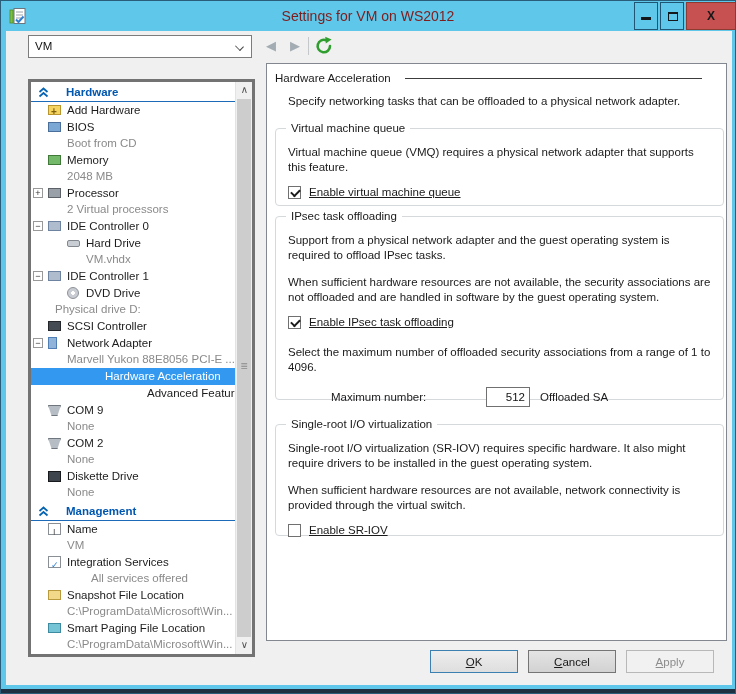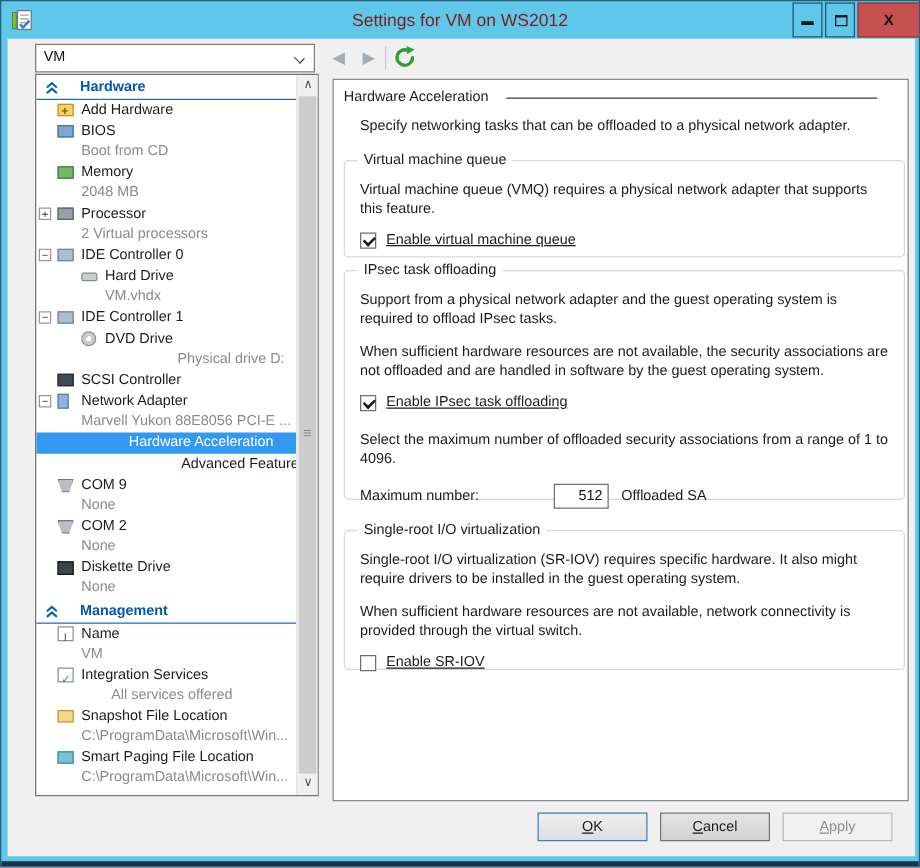--- a/index.html
+++ b/index.html
@@ -38,22 +38,22 @@
   }
   .combo-chev { position:absolute; right:8px; top:7px; width:7px; height:7px;
     border-right:1.6px solid #444; border-bottom:1.6px solid #444; transform:rotate(45deg) scale(1,0.8); }
   .navarrow { position:absolute; top:5px; width:18px; height:20px; font-size:13px;
     color:#a3acb3; text-align:center; line-height:20px; }
   .nav-back { left:256px; } .nav-fwd { left:280px; }
   .toolbar-sep { position:absolute; left:302px; top:6px; width:1px; height:18px; background:#c4c8cb; }
   .refresh { position:absolute; left:308px; top:5px; width:20px; height:20px; }
 
   
-  .treepanel { position:absolute; left:22px; top:28px; width:227px; height:578px;
-    background:#fff; border:1px solid #737373; overflow:hidden; }
+  .treepanel { position:absolute; left:22px; top:48px; width:227px; height:578px;
+    background:#fff; border:3px solid #737373; overflow:hidden; }
   .treecontent { position:absolute; left:0; top:0; width:208px; }
   .thead { position:relative; height:20px; line-height:20px; font-size:11.5px; font-weight:bold;
     color:#0057b0; border-bottom:1px solid #1d6ab8; padding-left:35px; }
   .thead .chev { position:absolute; left:7px; top:5px; }
   .trow { position:relative; height:17px; line-height:17px; font-size:11.5px; color:#1c1c1c;
     white-space:nowrap; overflow:hidden; }
   .trow.selected { background:#3399f0; color:#fff; }
   .tsub { position:relative; height:16px; line-height:15px; font-size:11.5px; color:#8a8a8a;
     white-space:nowrap; overflow:hidden; }
   .expander { position:absolute; left:2px; top:3px; width:10px; height:10px; background:#fff;
@@ -100,21 +100,21 @@
   .grp1 { top:64px; height:78px; }
   .grp2 { top:152px; height:184px; }
   .grp3 { top:360px; height:112px; }
   .legend { position:absolute; left:10px; top:-8px; background:#fff; padding:0 5px; line-height:15px; }
   .gdesc { line-height:15px; margin-bottom:12px; }
   .gdesc.tight { margin-bottom:10px; }
   .cbrow { display:flex; align-items:center; height:14px; margin-bottom:16px;text-decoration:underline; }
   .cb { position:relative; width:13px; height:13px; border:1px solid #707070; background:#fff; margin-right:8px; flex:0 0 13px; }
   .cb.checked::after { content:""; position:absolute; left:2px; top:2px; width:7px; height:4px;
     border-left:2px solid #1a1a1a; border-bottom:2px solid #1a1a1a; transform:rotate(-45deg); }
-  .maxrow { display:flex; align-items:center; margin-top:4px; }
+  .maxrow { display:flex; align-items:center; margin-top:4px;margin-left:43px; }
   .maxlbl { width:155px; }
   .maxinput { width:44px; height:20px; border:1px solid #707070; font-family:"Liberation Sans",sans-serif;
     font-size:11.5px; text-align:right; padding-right:4px; color:#111; background:#fff; }
   .unit { margin-left:10px; }
 
   
   .btn { position:absolute; top:619px; width:88px; height:23px; font-family:"Liberation Sans",sans-serif;
     font-size:11.5px; color:#1a1a1a; background:linear-gradient(#efefef,#dddddd);
     border:1px solid #757575; cursor:default; }
   .btn-ok { left:424px; border-color:#3c7fb1; background:linear-gradient(#eeeeee,#dedede); }
@@ -170,21 +170,21 @@
           <div class="tsub" style="padding-left: 36px;">Boot from CD</div>
           <div class="trow" style="padding-left: 36px;"><span class="ticon memory-icon" style="left: 17px;"></span><span>Memory</span></div>
           <div class="tsub" style="padding-left: 36px;">2048 MB</div>
           <div class="trow" style="padding-left: 36px;"><span class="expander">+</span><span class="ticon processor-icon" style="left: 17px;"></span><span>Processor</span></div>
           <div class="tsub" style="padding-left: 36px;">2 Virtual processors</div>
           <div class="trow" style="padding-left: 36px;"><span class="expander">−</span><span class="ticon ide-controller-icon" style="left: 17px;"></span><span>IDE Controller 0</span></div>
           <div class="trow" style="padding-left: 55px;"><span class="ticon hard-drive-icon" style="left: 36px;"></span><span>Hard Drive</span></div>
           <div class="tsub" style="padding-left: 55px;">VM.vhdx</div>
           <div class="trow" style="padding-left: 36px;"><span class="expander">−</span><span class="ticon ide-controller-icon" style="left: 17px;"></span><span>IDE Controller 1</span></div>
           <div class="trow" style="padding-left: 55px;"><span class="ticon dvd-drive-icon" style="left: 36px;"></span><span>DVD Drive</span></div>
-          <div class="tsub" style="padding-left: 65px; margin-left: 48px;">Physical drive D:</div>
+          <div class="tsub" style="padding-left: 24px;">Physical drive D:</div>
           <div class="trow" style="padding-left: 36px;"><span class="ticon scsi-controller-icon" style="left: 17px;"></span><span>SCSI Controller</span></div>
           <div class="trow" style="padding-left: 36px;"><span class="expander">−</span><span class="ticon network-adapter-icon" style="left: 17px;"></span><span>Network Adapter</span></div>
           <div class="tsub" style="padding-left: 36px;">Marvell Yukon 88E8056 PCI-E ...</div>
           <div class="trow selected" style="padding-left: 74px;"><span>Hardware Acceleration</span></div>
           <div class="trow" style="padding-left: 116px;"><span>Advanced Features</span></div>
           <div class="trow" style="padding-left: 36px;"><span class="ticon com-port-icon" style="left: 17px;"></span><span>COM 9</span></div>
           <div class="tsub" style="padding-left: 36px;">None</div>
           <div class="trow" style="padding-left: 36px;"><span class="ticon com-port-icon" style="left: 17px;"></span><span>COM 2</span></div>
           <div class="tsub" style="padding-left: 36px;">None</div>
           <div class="trow" style="padding-left: 36px;"><span class="ticon diskette-drive-icon" style="left: 17px;"></span><span>Diskette Drive</span></div>

